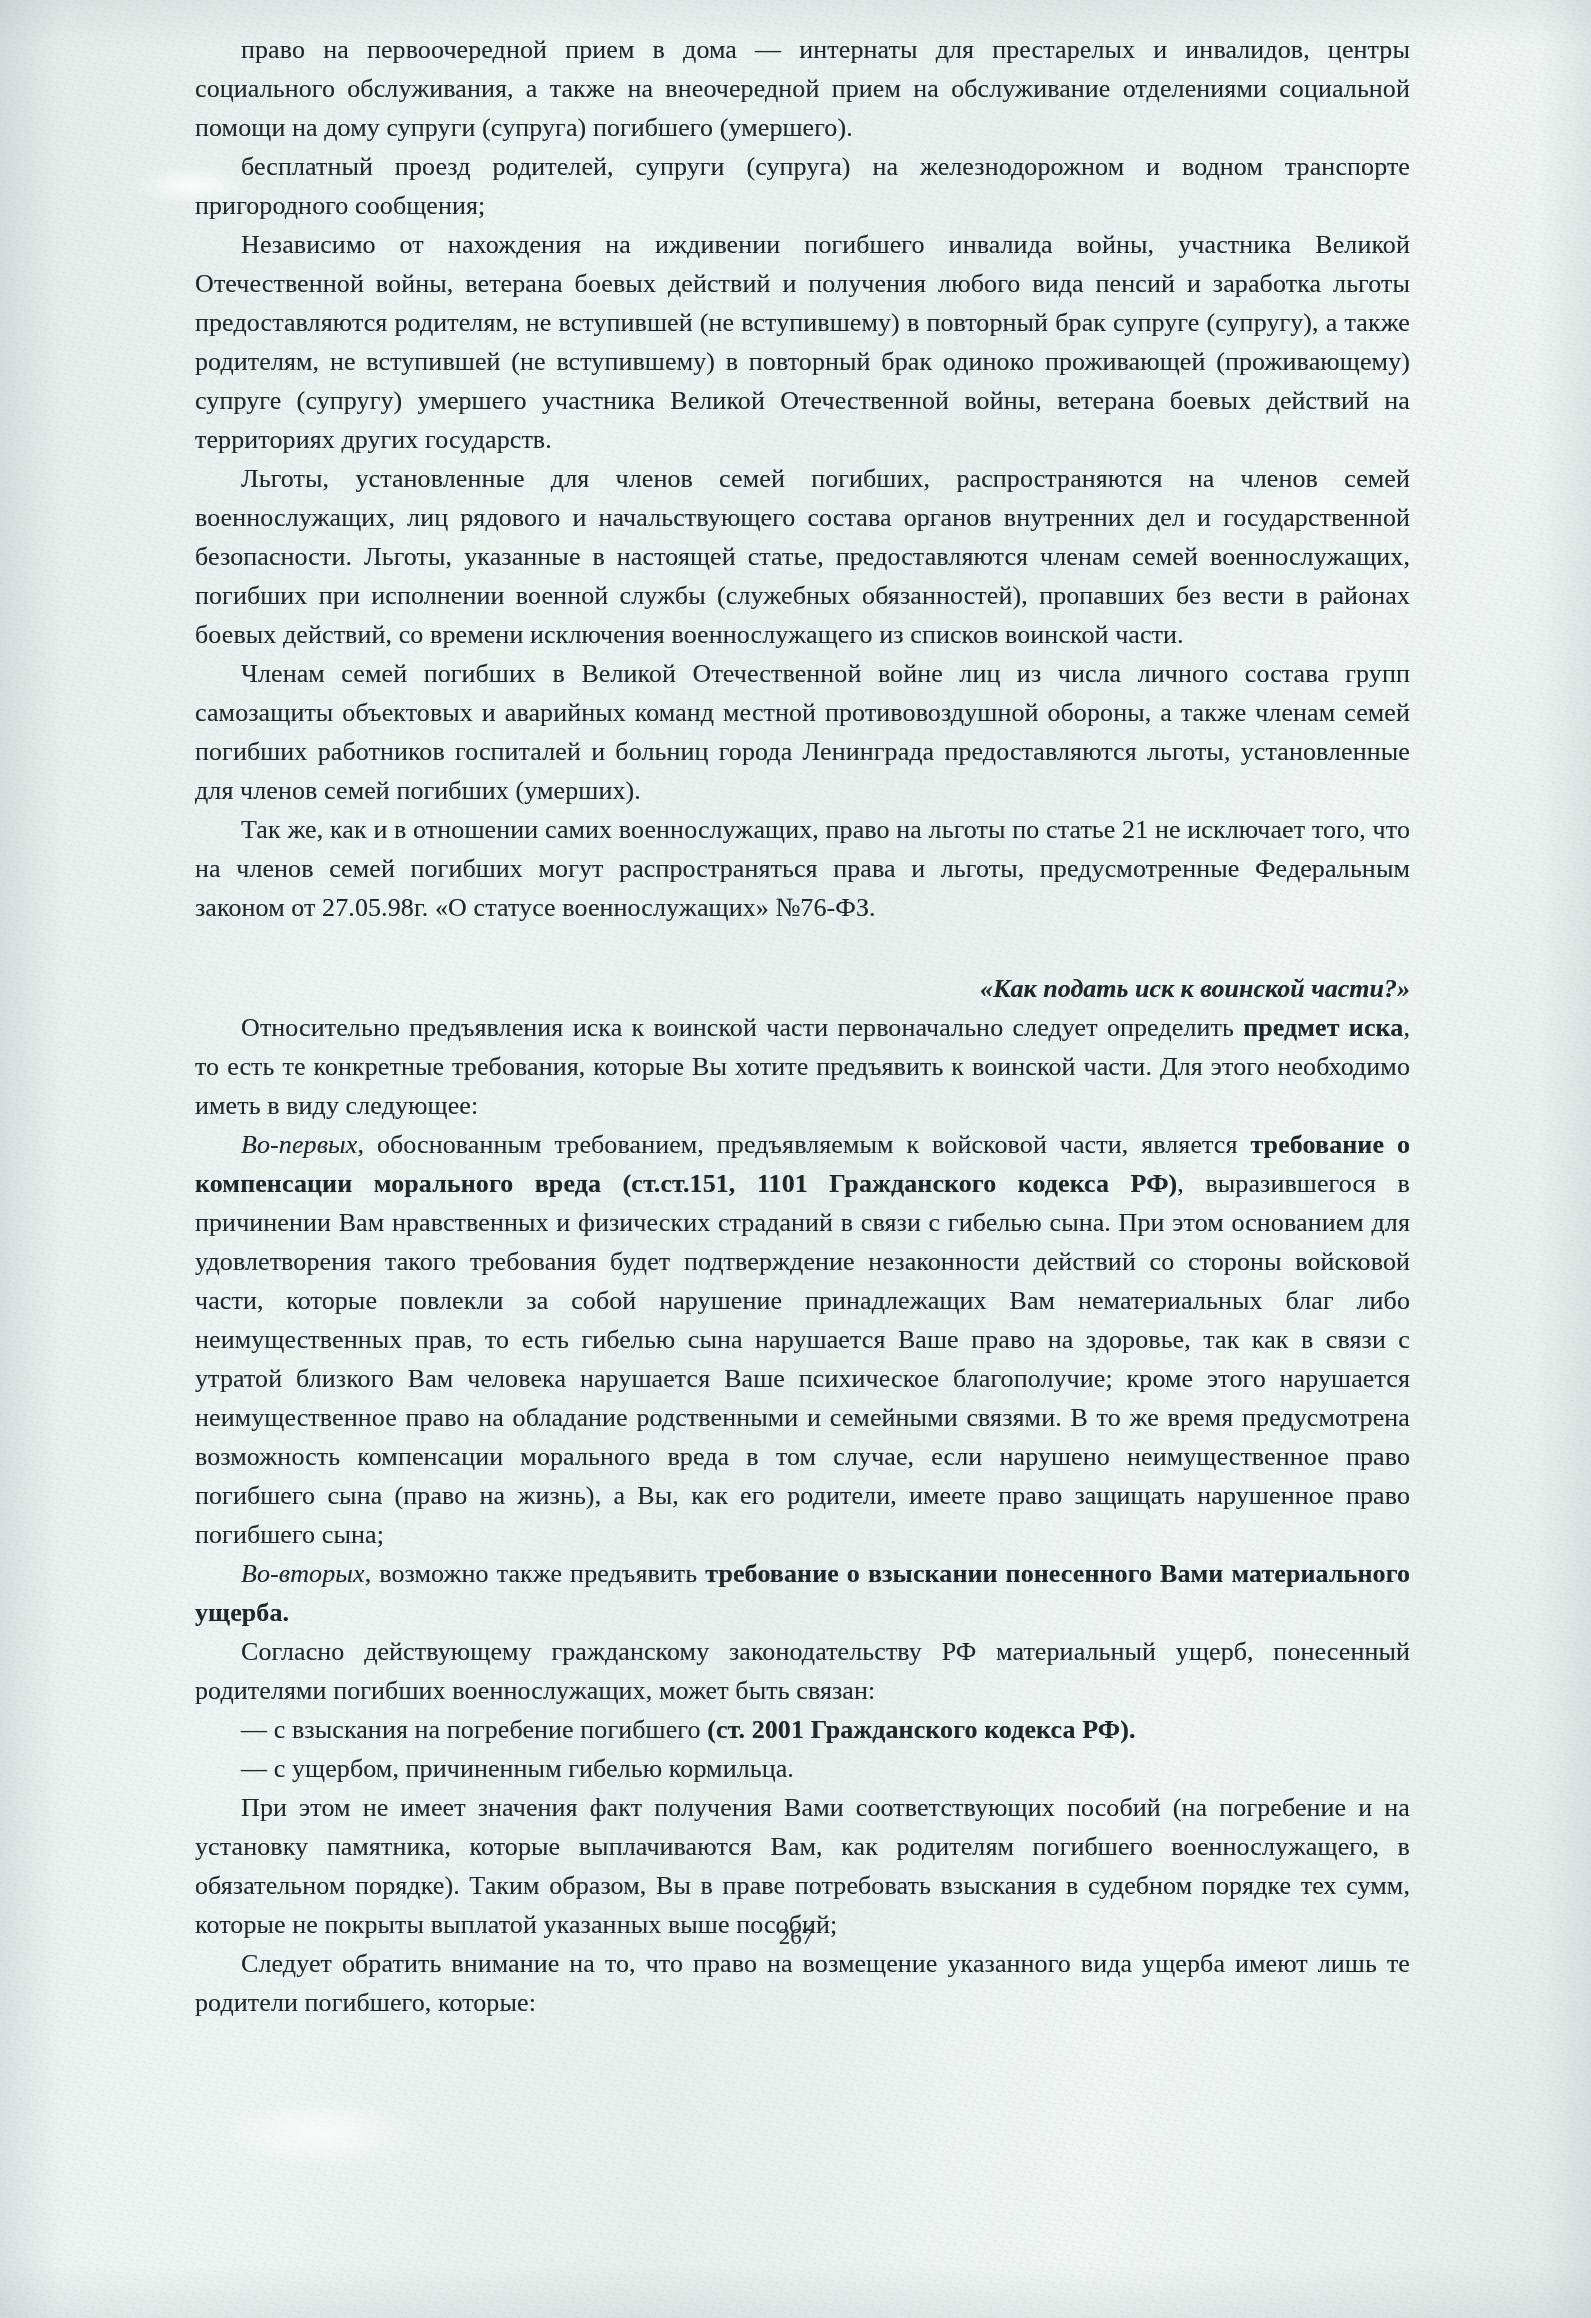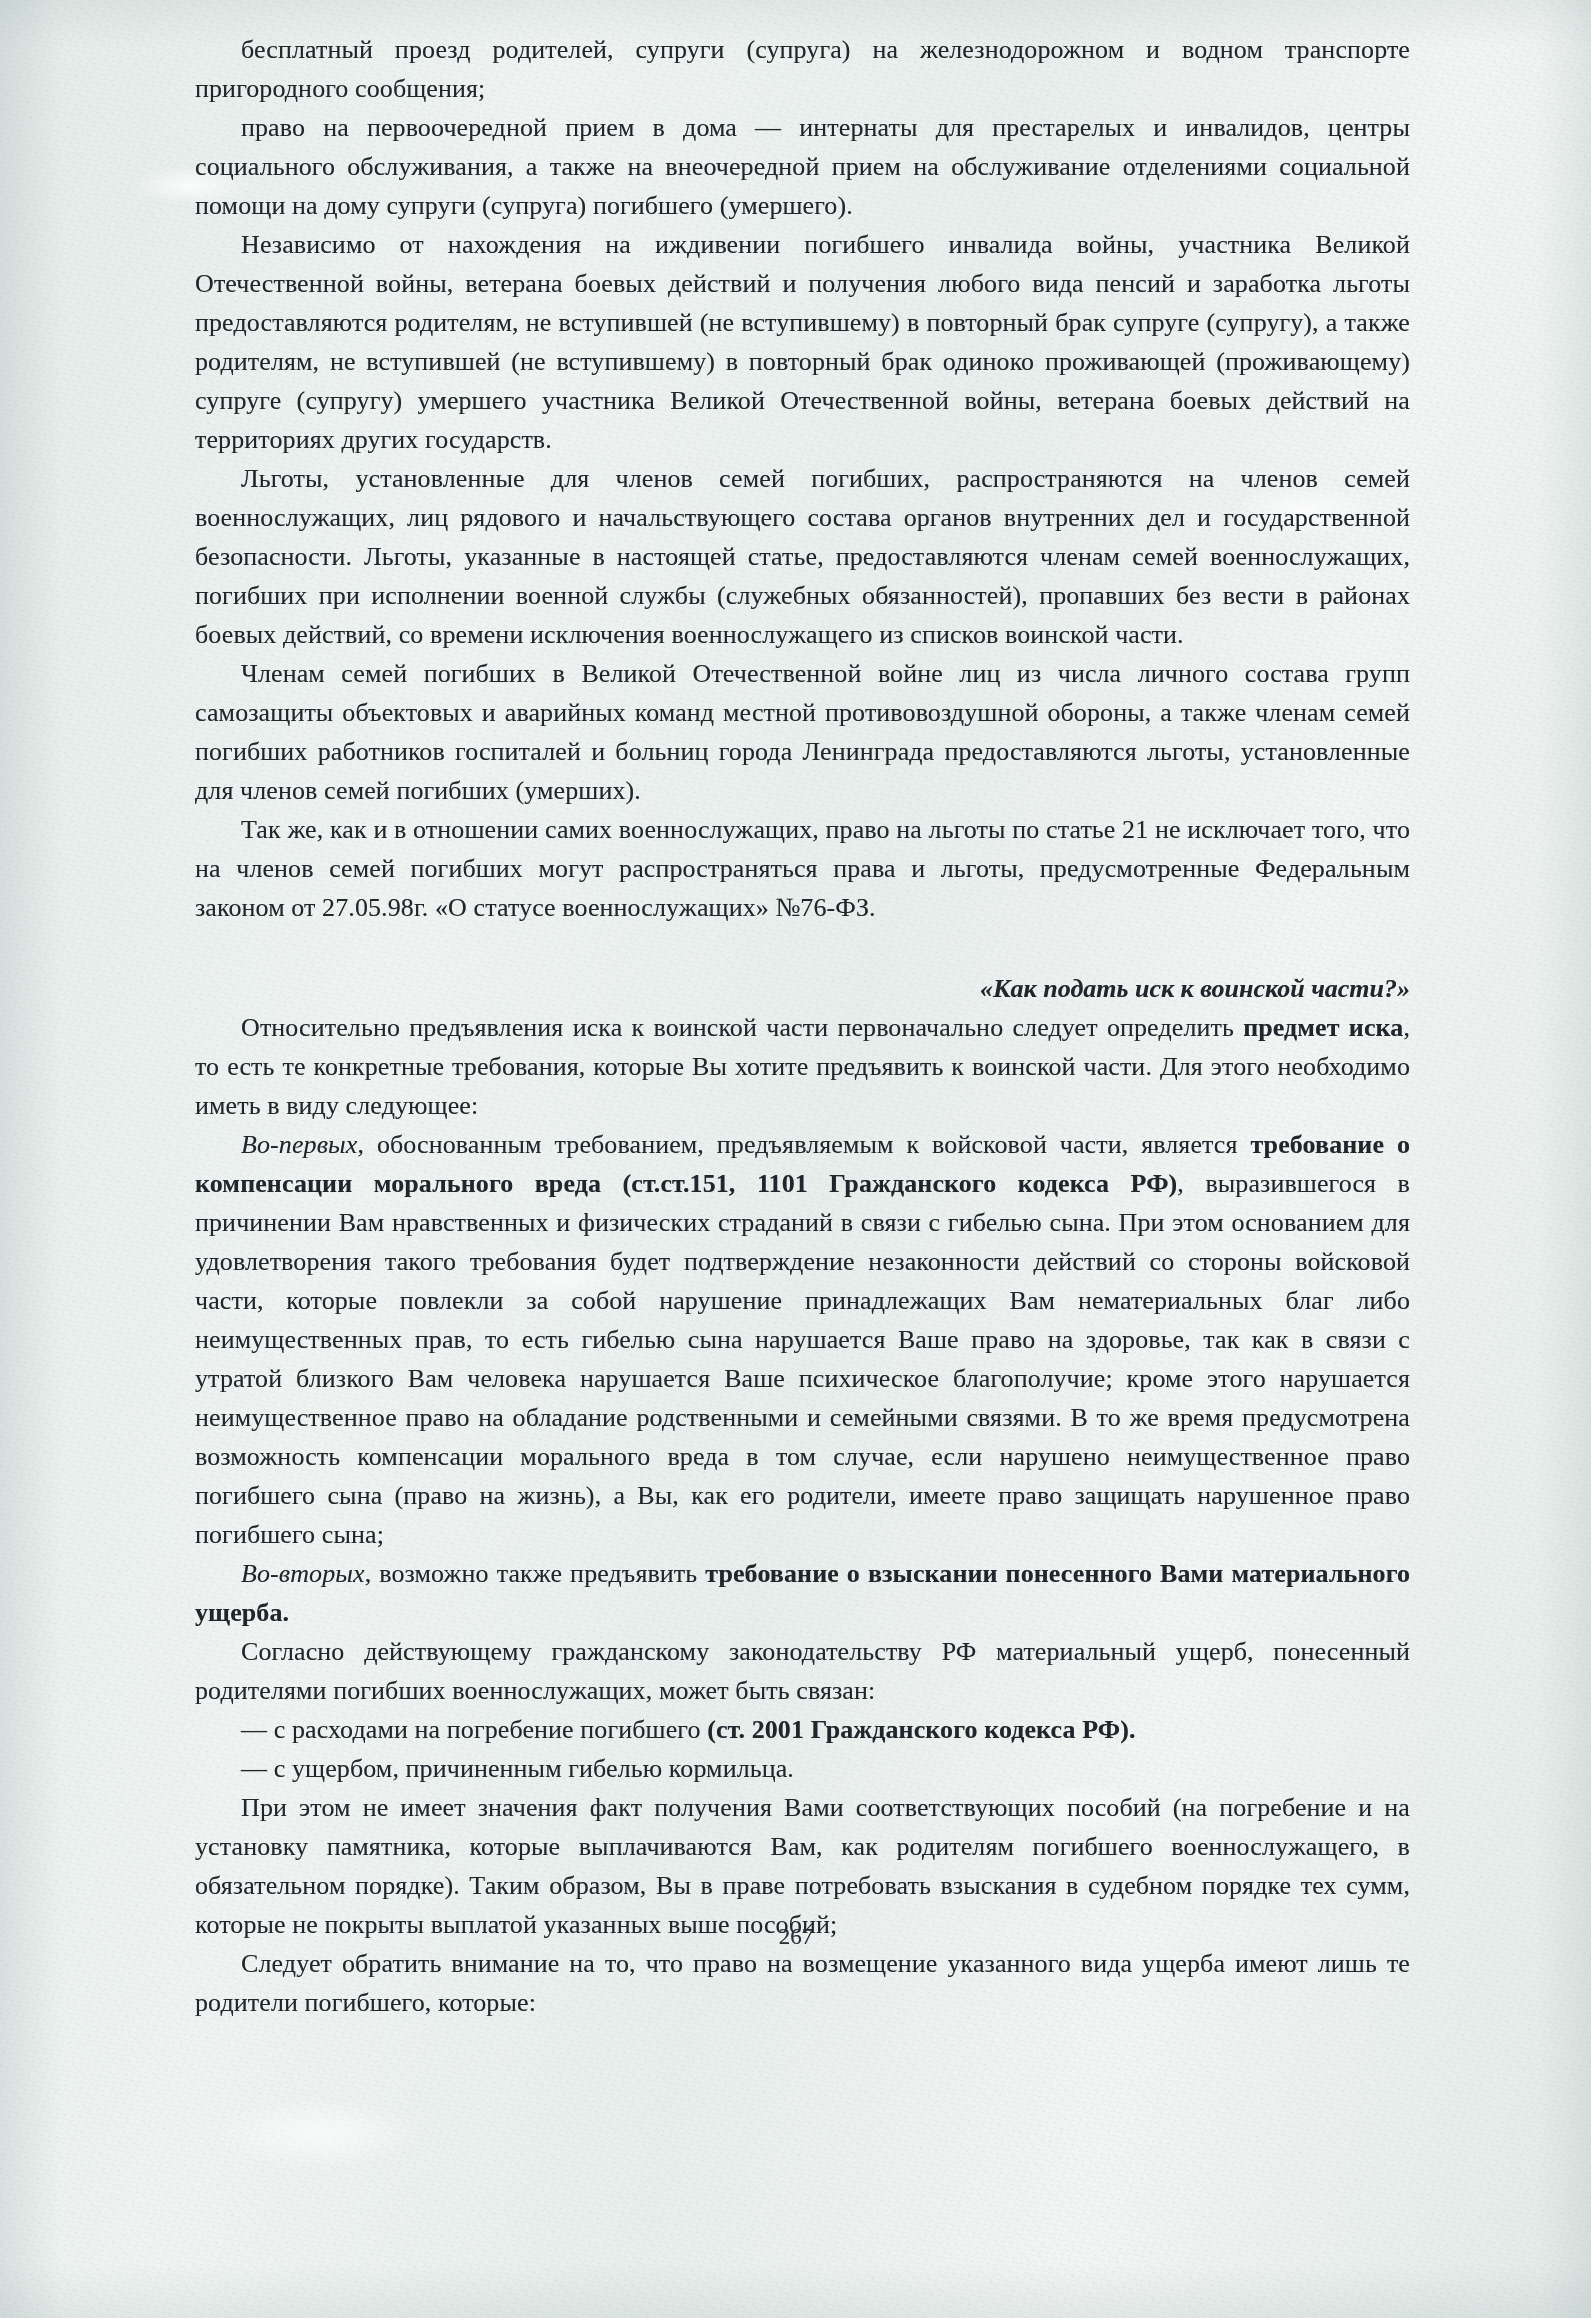--- a/index.html
+++ b/index.html
@@ -101,38 +101,38 @@
   }
 </style>
 </head>
 <body>
 
 <div id="page">
 
   <div id="textcol">
 
     <div>
+      <p class="para"><span>право на первоочередной прием в дома — интернаты для престарелых и инвалидов, центры социального обслуживания, а также на внеочередной прием на обслуживание отделениями социальной помощи на дому супруги (супруга) погибшего (умершего).</span></p>
       <p class="para"><span>бесплатный проезд родителей, супруги (супруга) на железнодорожном и водном транспорте пригородного сообщения;</span></p>
-      <p class="para"><span>право на первоочередной прием в дома — интернаты для престарелых и инвалидов, центры социального обслуживания, а также на внеочередной прием на обслуживание отделениями социальной помощи на дому супруги (супруга) погибшего (умершего).</span></p>
       <p class="para"><span>Независимо от нахождения на иждивении погибшего инвалида войны, участника Великой Отечественной войны, ветерана боевых действий и получения любого вида пенсий и заработка льготы предоставляются родителям, не вступившей (не вступившему) в повторный брак супруге (супругу), а также родителям, не вступившей (не вступившему) в повторный брак одиноко проживающей (проживающему) супруге (супругу) умершего участника Великой Отечественной войны, ветерана боевых действий на территориях других государств.</span></p>
       <p class="para"><span>Льготы, установленные для членов семей погибших, распространяются на членов семей военнослужащих, лиц рядового и начальствующего состава органов внутренних дел и государственной безопасности. Льготы, указанные в настоящей статье, предоставляются членам семей военнослужащих, погибших при исполнении военной службы (служебных обязанностей), пропавших без вести в районах боевых действий, со времени исключения военнослужащего из списков воинской части.</span></p>
       <p class="para"><span>Членам семей погибших в Великой Отечественной войне лиц из числа личного состава групп самозащиты объектовых и аварийных команд местной противовоздушной обороны, а также членам семей погибших работников госпиталей и больниц города Ленинграда предоставляются льготы, установленные для членов семей погибших (умерших).</span></p>
       <p class="para"><span>Так же, как и в отношении самих военнослужащих, право на льготы по статье 21 не исключает того, что на членов семей погибших могут распространяться права и льготы, предусмотренные Федеральным законом от 27.05.98г. «О статусе военнослужащих» №76-ФЗ.</span></p>
     </div>
 
     <div class="sp-before-heading"></div>
 
     <p class="heading">«Как подать иск к воинской части?»</p>
 
     <div>
       <p class="para"><span>Относительно предъявления иска к воинской части первоначально следует определить </span><b class="bold">предмет иска</b><span>, то есть те конкретные требования, которые Вы хотите предъявить к воинской части. Для этого необходимо иметь в виду следующее:</span></p>
       <p class="para"><i class="ital">Во-первых</i><span>, обоснованным требованием, предъявляемым к войсковой части, является </span><b class="bold">требование о компенсации морального вреда (ст.ст.151, 1101 Гражданского кодекса РФ)</b><span>, выразившегося в причинении Вам нравственных и физических страданий в связи с гибелью сына. При этом основанием для удовлетворения такого требования будет подтверждение незаконности действий со стороны войсковой части, которые повлекли за собой нарушение принадлежащих Вам нематериальных благ либо неимущественных прав, то есть гибелью сына нарушается Ваше право на здоровье, так как в связи с утратой близкого Вам человека нарушается Ваше психическое благополучие; кроме этого нарушается неимущественное право на обладание родственными и семейными связями. В то же время предусмотрена возможность компенсации морального вреда в том случае, если нарушено неимущественное право погибшего сына (право на жизнь), а Вы, как его родители, имеете право защищать нарушенное право погибшего сына;</span></p>
       <p class="para"><i class="ital">Во-вторых</i><span>, возможно также предъявить </span><b class="bold">требование о взыскании понесенного Вами материального ущерба.</b></p>
       <p class="para"><span>Согласно действующему гражданскому законодательству РФ материальный ущерб, понесенный родителями погибших военнослужащих, может быть связан:</span></p>
-      <p class="para bullet"><span>— с расходами на погребение погибшего </span><b class="bold">(ст. 2001 Гражданского кодекса РФ).</b></p>
+      <p class="para bullet"><span>— с взыскания на погребение погибшего </span><b class="bold">(ст. 2001 Гражданского кодекса РФ).</b></p>
       <p class="para bullet"><span>— с ущербом, причиненным гибелью кормильца.</span></p>
       <p class="para"><span>При этом не имеет значения факт получения Вами соответствующих пособий (на погребение и на установку памятника, которые выплачиваются Вам, как родителям погибшего военнослужащего, в обязательном порядке). Таким образом, Вы в праве потребовать взыскания в судебном порядке тех сумм, которые не покрыты выплатой указанных выше пособий;</span></p>
       <p class="para"><span>Следует обратить внимание на то, что право на возмещение указанного вида ущерба имеют лишь те родители погибшего, которые:</span></p>
     </div>
 
   </div>
 
   <div id="folio">267</div>
 
 </div>

